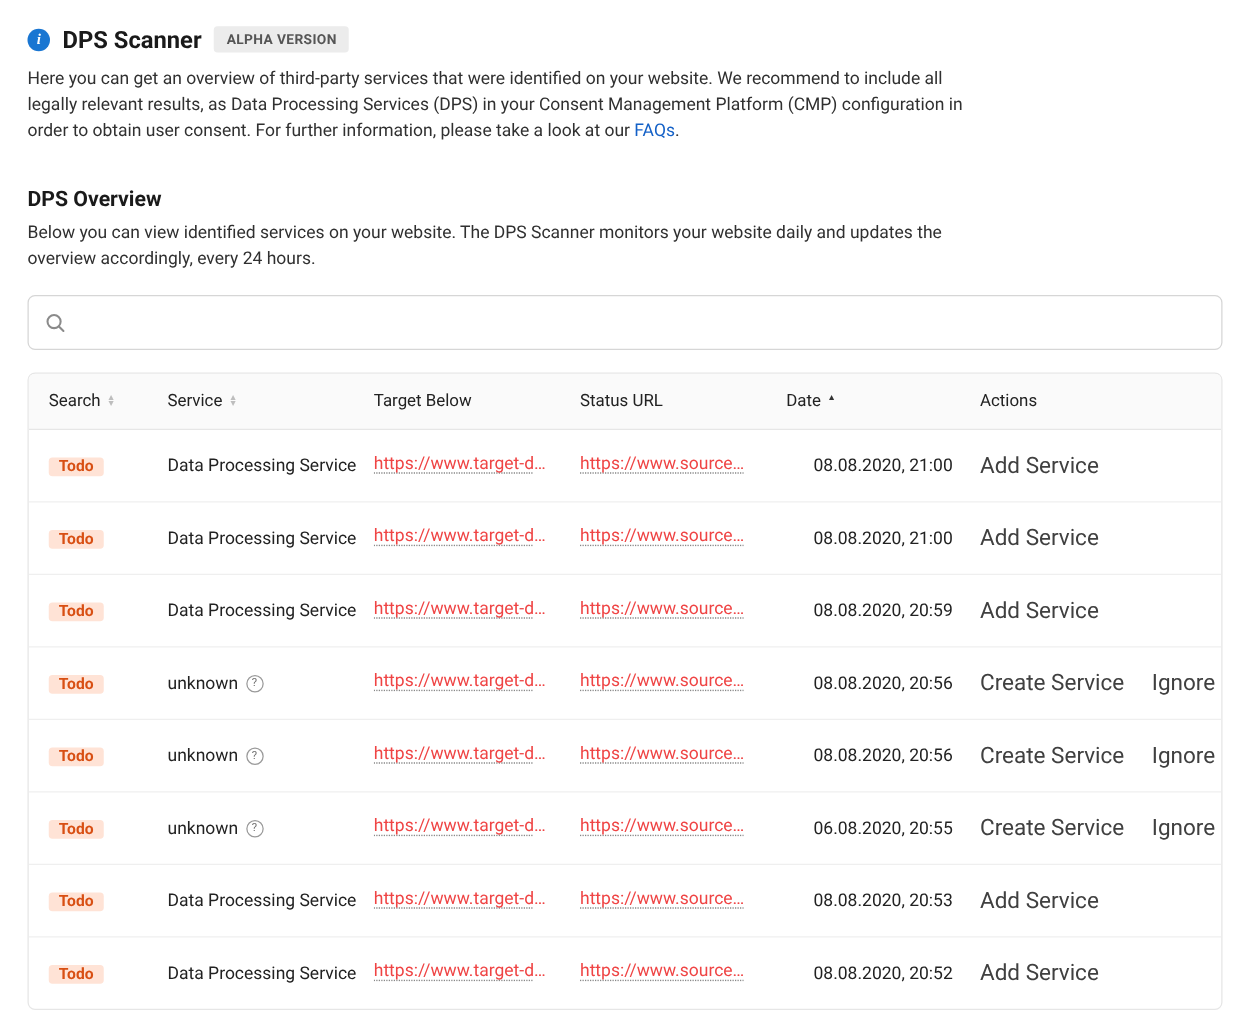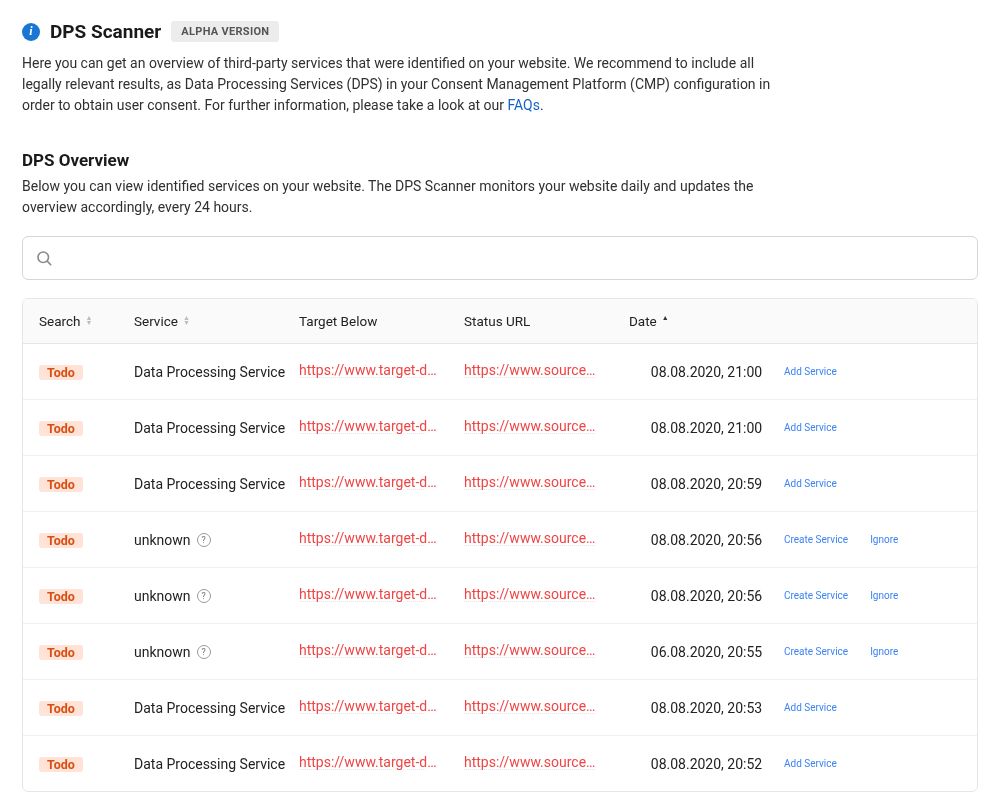--- a/index.html
+++ b/index.html
@@ -138,24 +138,24 @@
     text-underline-offset: 3px;
     white-space: nowrap;
     overflow: hidden;
     text-overflow: ellipsis;
     display: inline-block;
     max-width: 145px;
   }
   .date-cell { color: #222; text-align: center; }
   .actions-cell { display: flex; gap: 22px; }
   .action-link {
-    color: #3b82f6;
+    color: #404040;
     text-decoration: none;
     cursor: pointer;
-    font-size: 10px;
+    font-size: 18px;
   }
 </style>
 </head>
 <body>
 
 <div class="header-row">
   <span class="info-icon">i</span>
   <h1 class="page-title">DPS Scanner</h1>
   <span class="alpha-badge">ALPHA VERSION</span>
 </div>
@@ -196,20 +196,23 @@
     <div class="th">
       <span>Status URL</span>
     </div>
     <div class="th">
       <span>Date</span>
       <span class="sort-icons">
           <span class="sort-up-active">▲</span>
           <span style="visibility:hidden">▼</span>
         </span>
     </div>
+    <div class="th">
+      <span>Actions</span>
+    </div>
   </div>
   <div id="tbody">
       <div class="trow">
         <div><span class="status-badge">Todo</span></div>
         <div class="svc-cell">
           <span>Data Processing Service</span>
         </div>
         <div class="link-cell"><a href="#">https://www.target-do…</a></div>
         <div class="link-cell"><a href="#">https://www.source…</a></div>
         <div class="date-cell">08.08.2020, 21:00</div>

